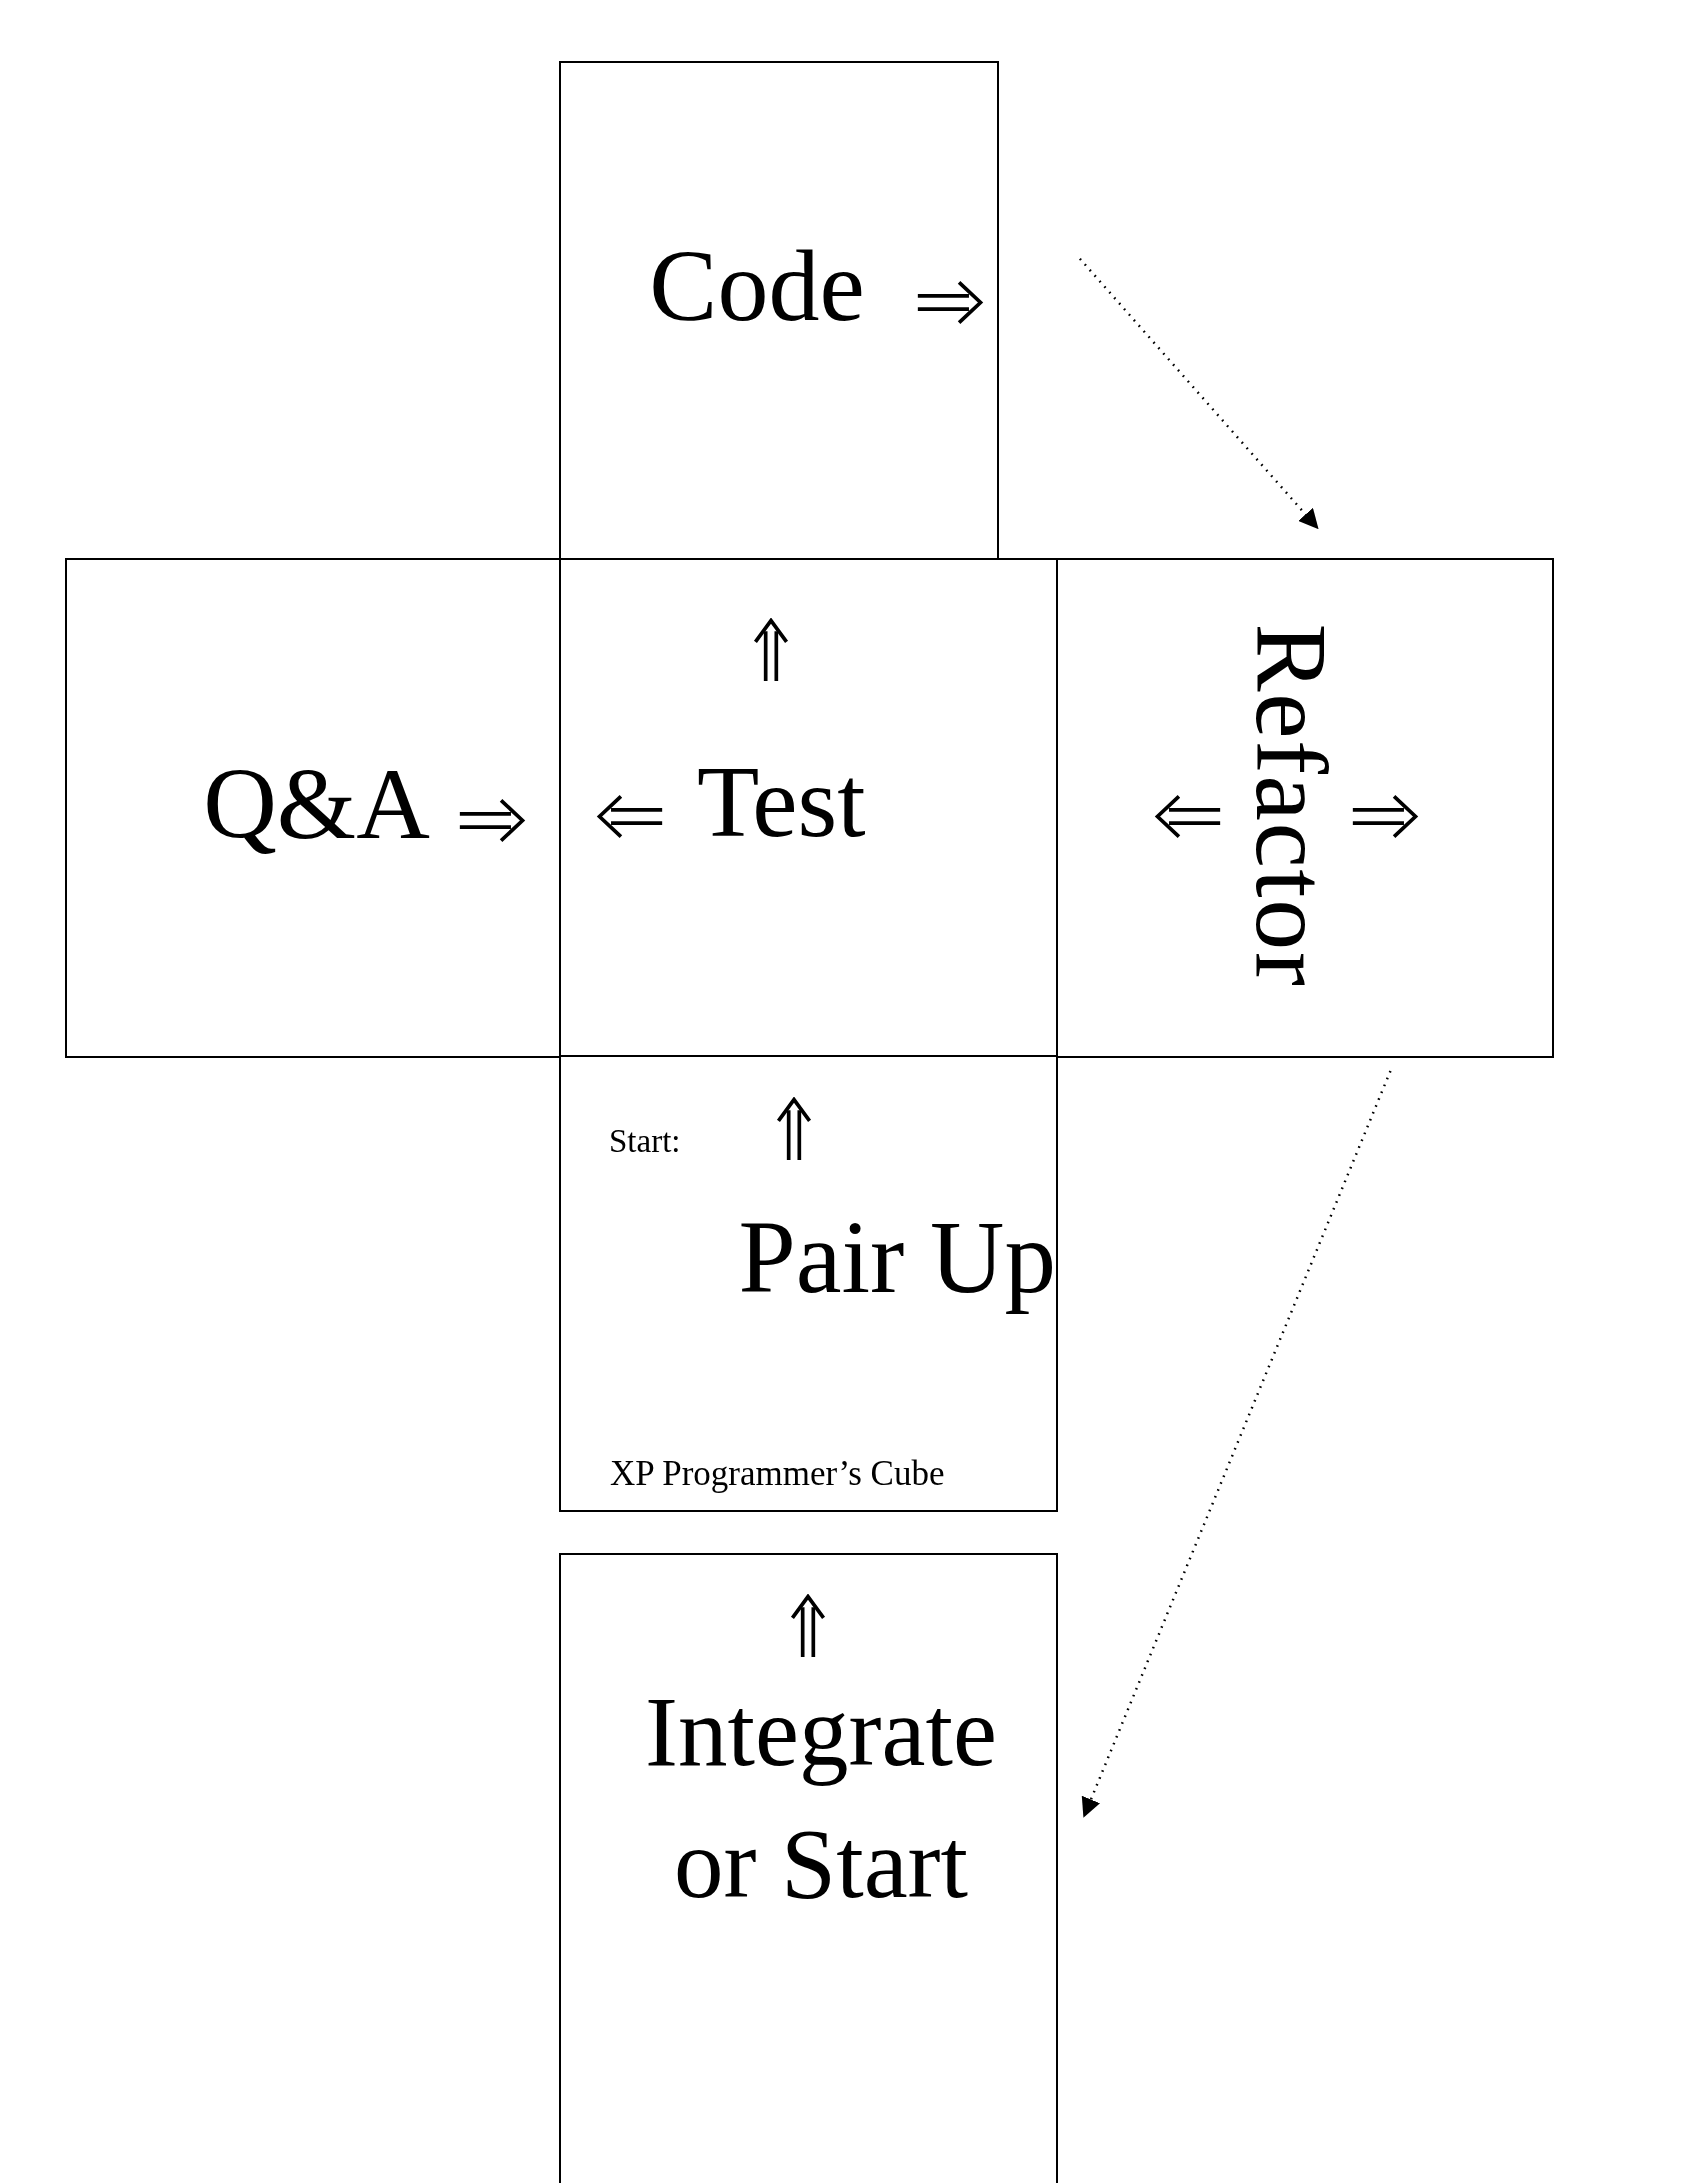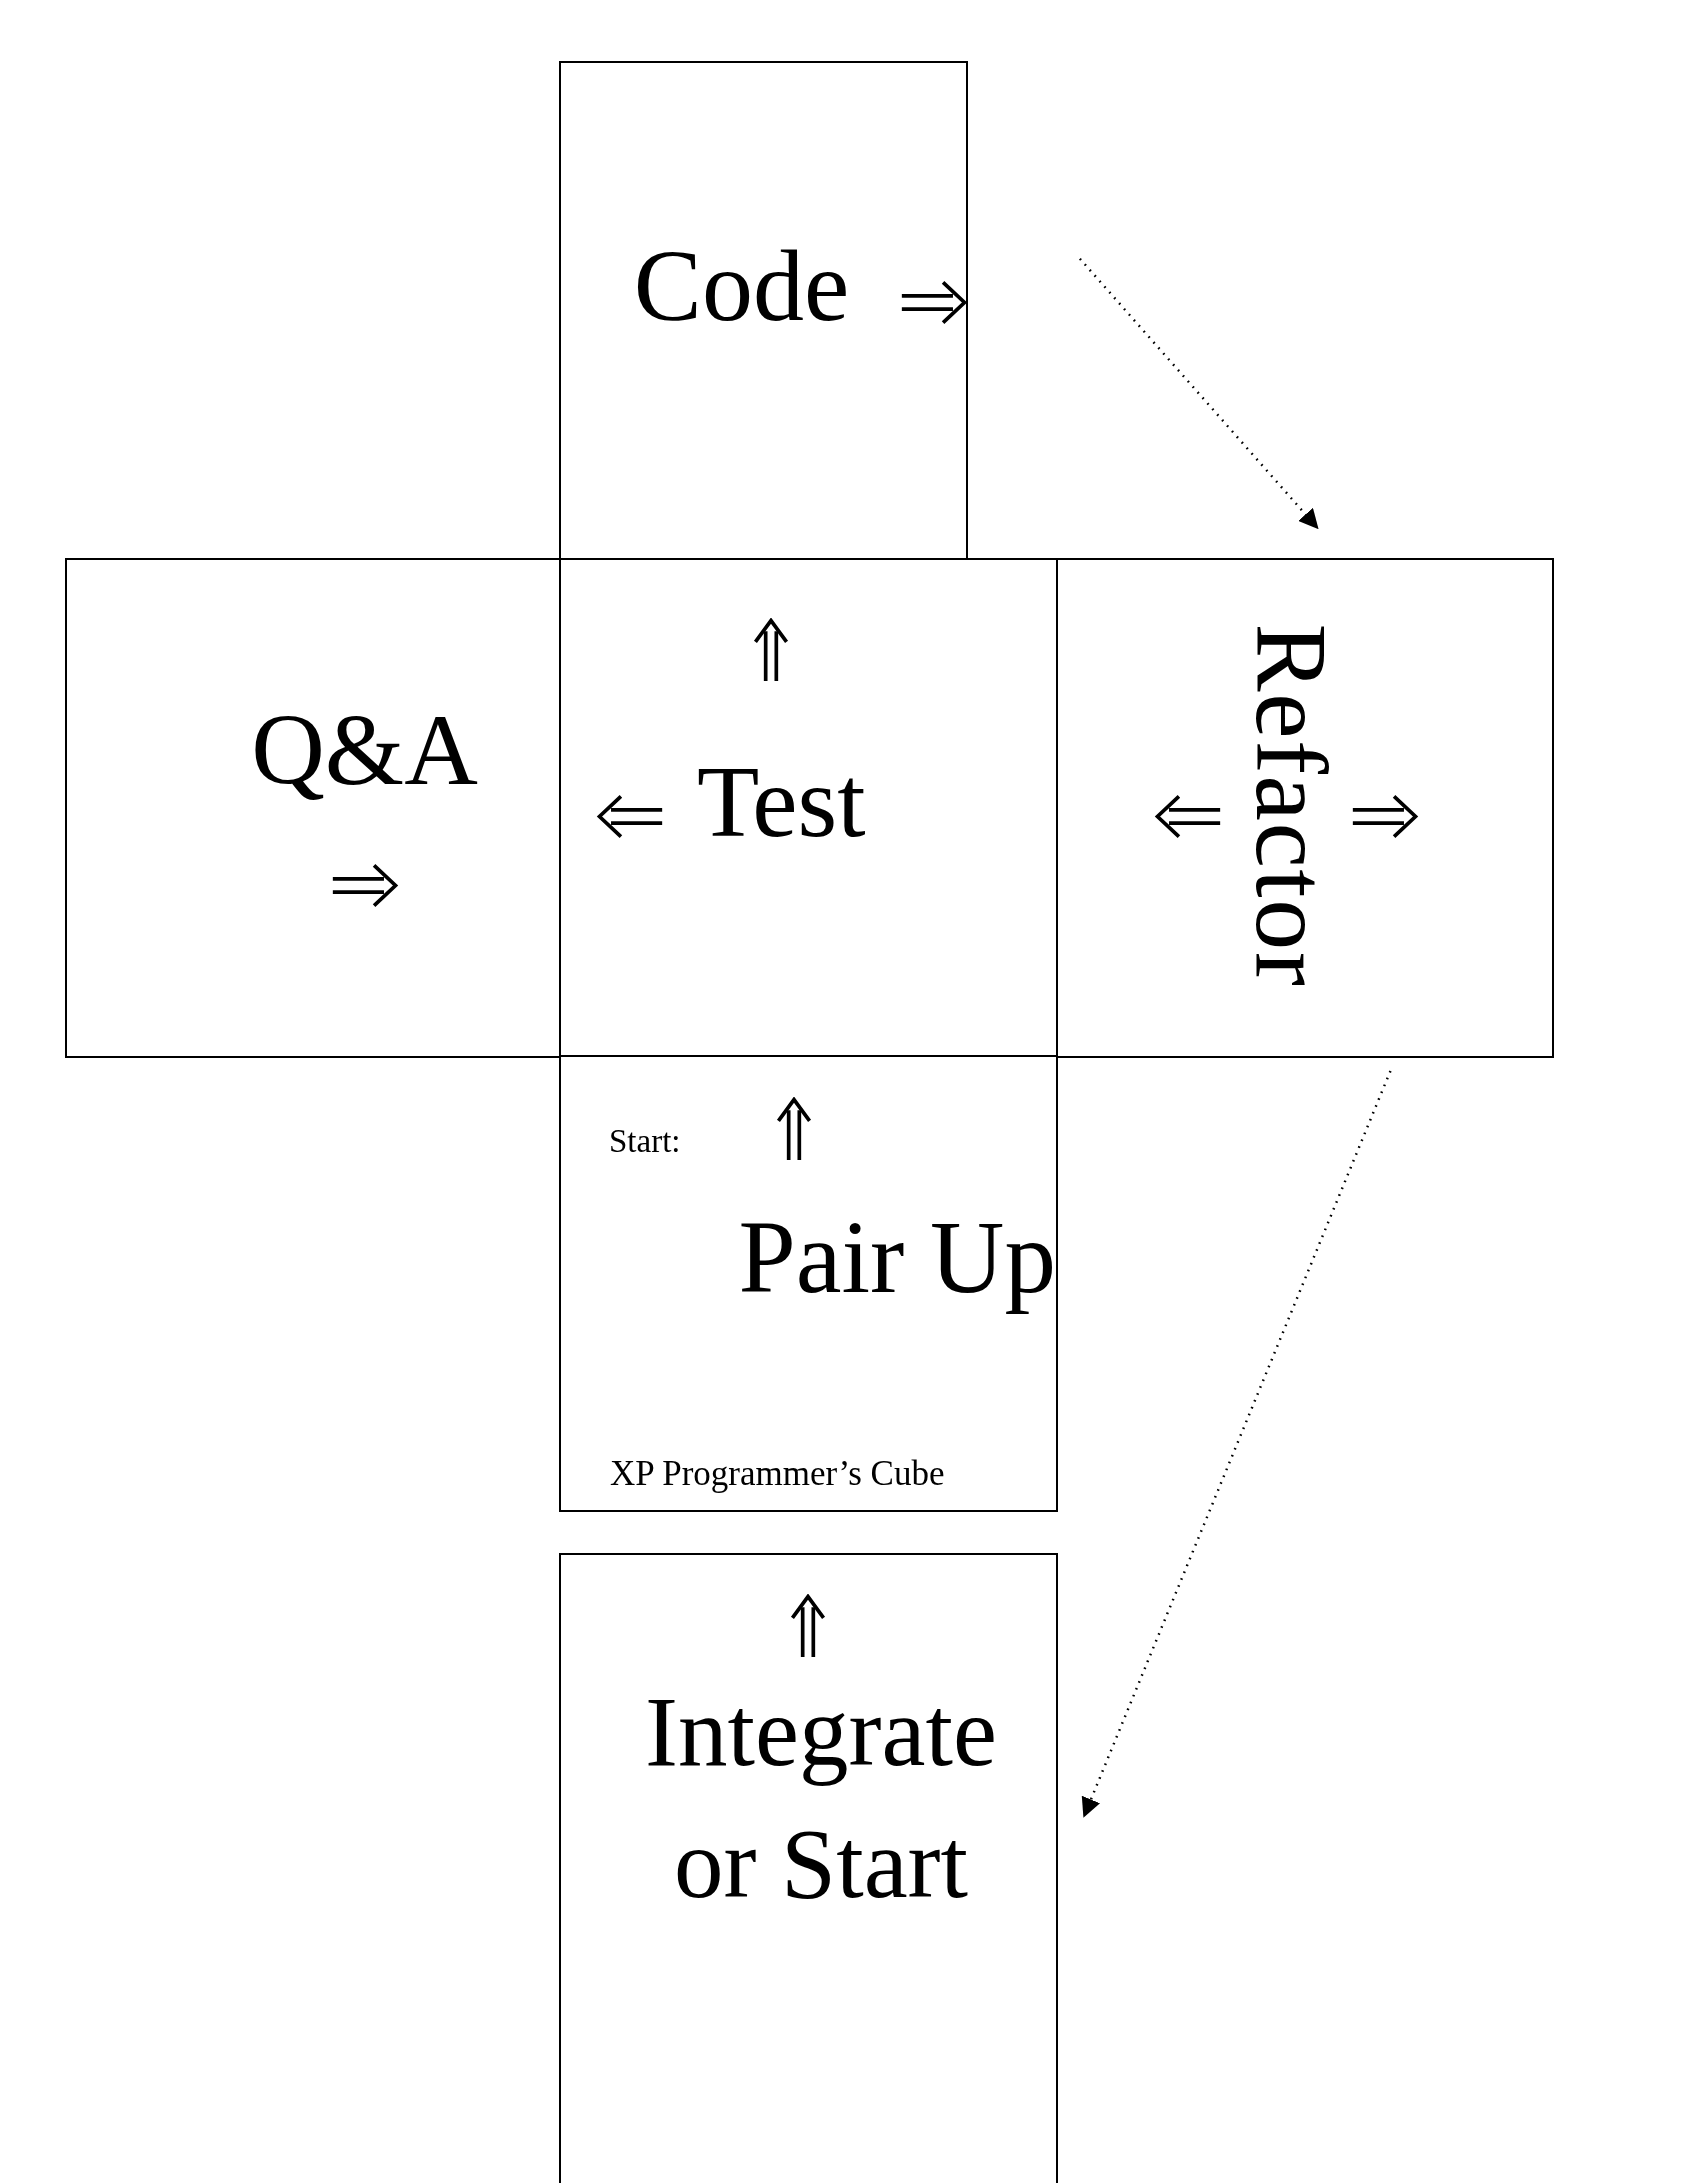--- a/index.html
+++ b/index.html
@@ -11,38 +11,38 @@
     font-family:"Liberation Serif","DejaVu Serif",serif;
     overflow:hidden;
   }
   .overlay{position:absolute;left:0;top:0;width:1687px;height:2183px;pointer-events:none;}
   .panel{
     position:absolute;
     border:2.5px solid #000;
     box-sizing:border-box;
     background:#ffffff;
   }
-  #panel-code{left:559px;top:61px;width:409px;height:499px;text-decoration:underline;}
+  #panel-code{left:559px;top:61px;width:440px;height:499px;text-decoration:underline;}
   #panel-qa{left:65px;top:558px;width:497px;height:500px;}
   #panel-test{left:559px;top:558px;width:499px;height:500px;padding-left:39px;}
   #panel-refactor{left:1056px;top:558px;width:498px;height:500px;}
   #panel-pairup{left:559px;top:1055px;width:499px;height:457px;}
   #panel-integrate{left:559px;top:1553px;width:499px;height:635px;}
 
   .big{
     font-size:102px;
     line-height:1;
     white-space:nowrap;
   }
   .row{
     position:absolute;inset:0;
     display:flex;align-items:center;justify-content:center;
   }
   #panel-code .row{padding-left:75px;padding-bottom:49px;gap:51px;}
-  #panel-qa .row{padding-left:102px;padding-bottom:8.2px;gap:28px;flex-direction:column;}
+  #panel-qa .row{padding-left:102px;padding-bottom:8.2px;gap:28px;}
   .harr{width:68px;height:47px;flex:0 0 auto;}
   .harr.with-text{margin-top:33px;}
   .uarr{width:36px;height:64px;}
   .abs{position:absolute;}
 
   
   #test-up-arrow{left:192px;top:58px;}
   #test-left-arrow{left:35px;top:233px;}
   #test-label{left:136px;top:191px;}
 

